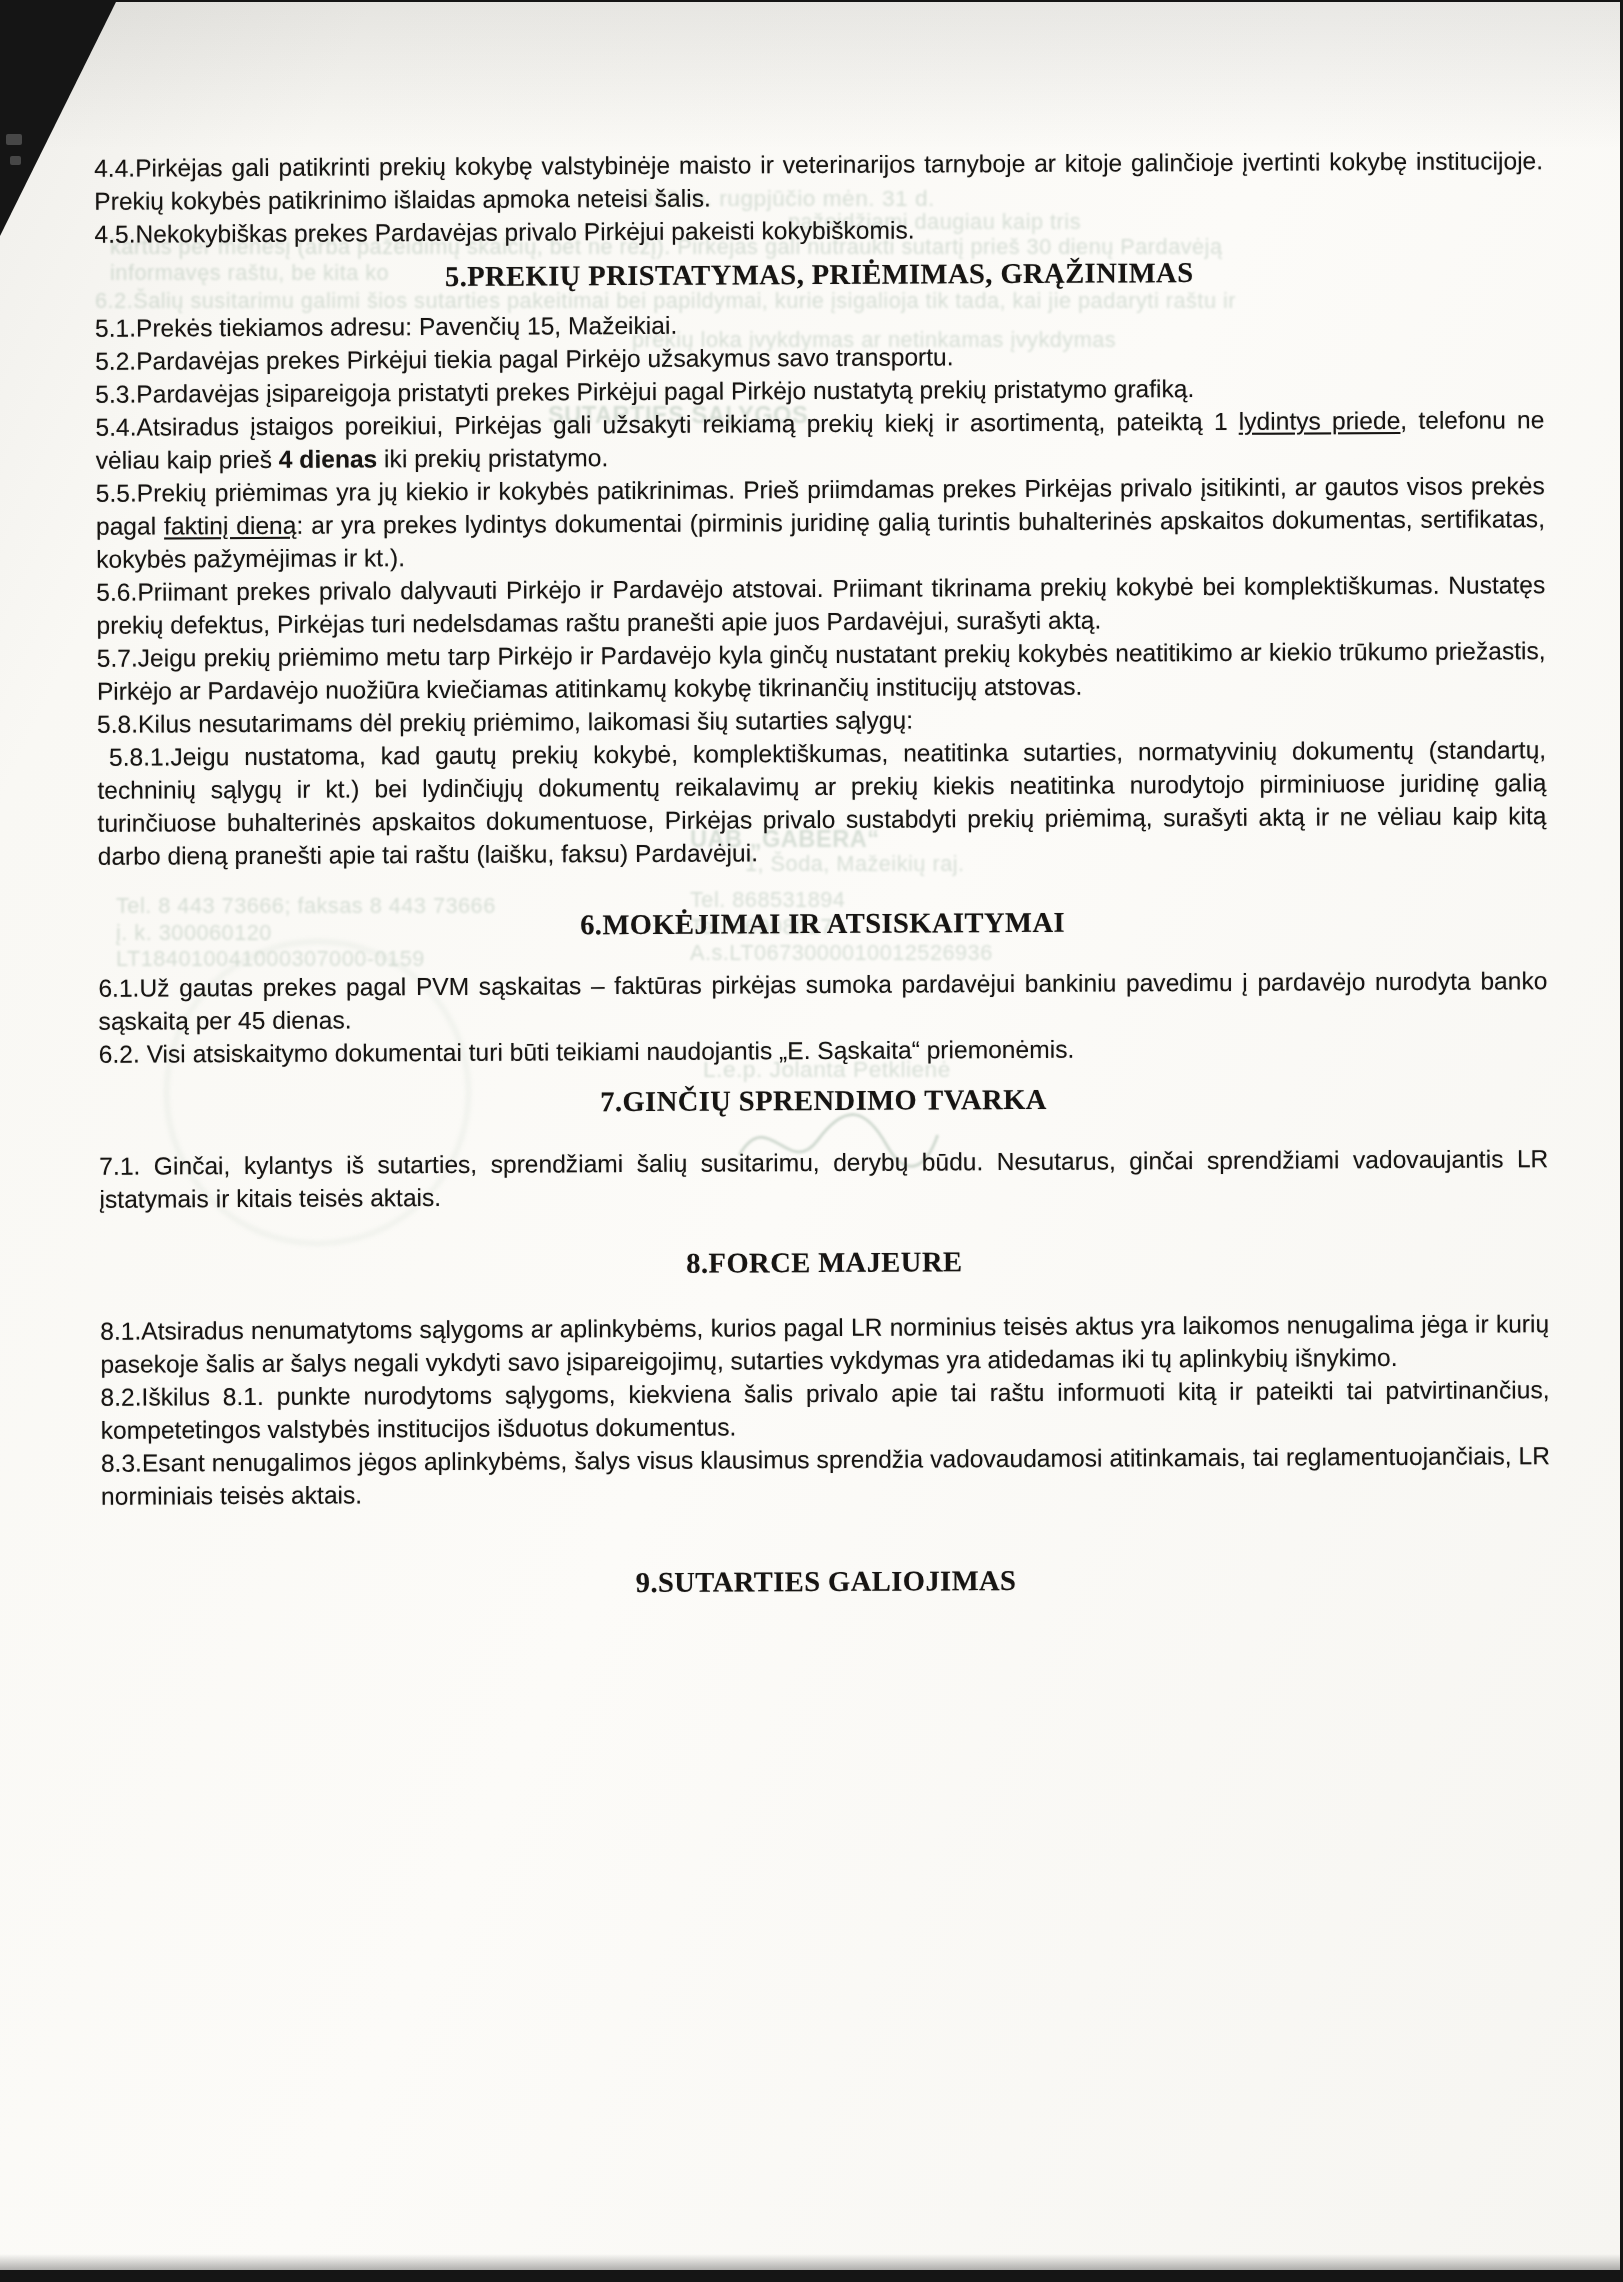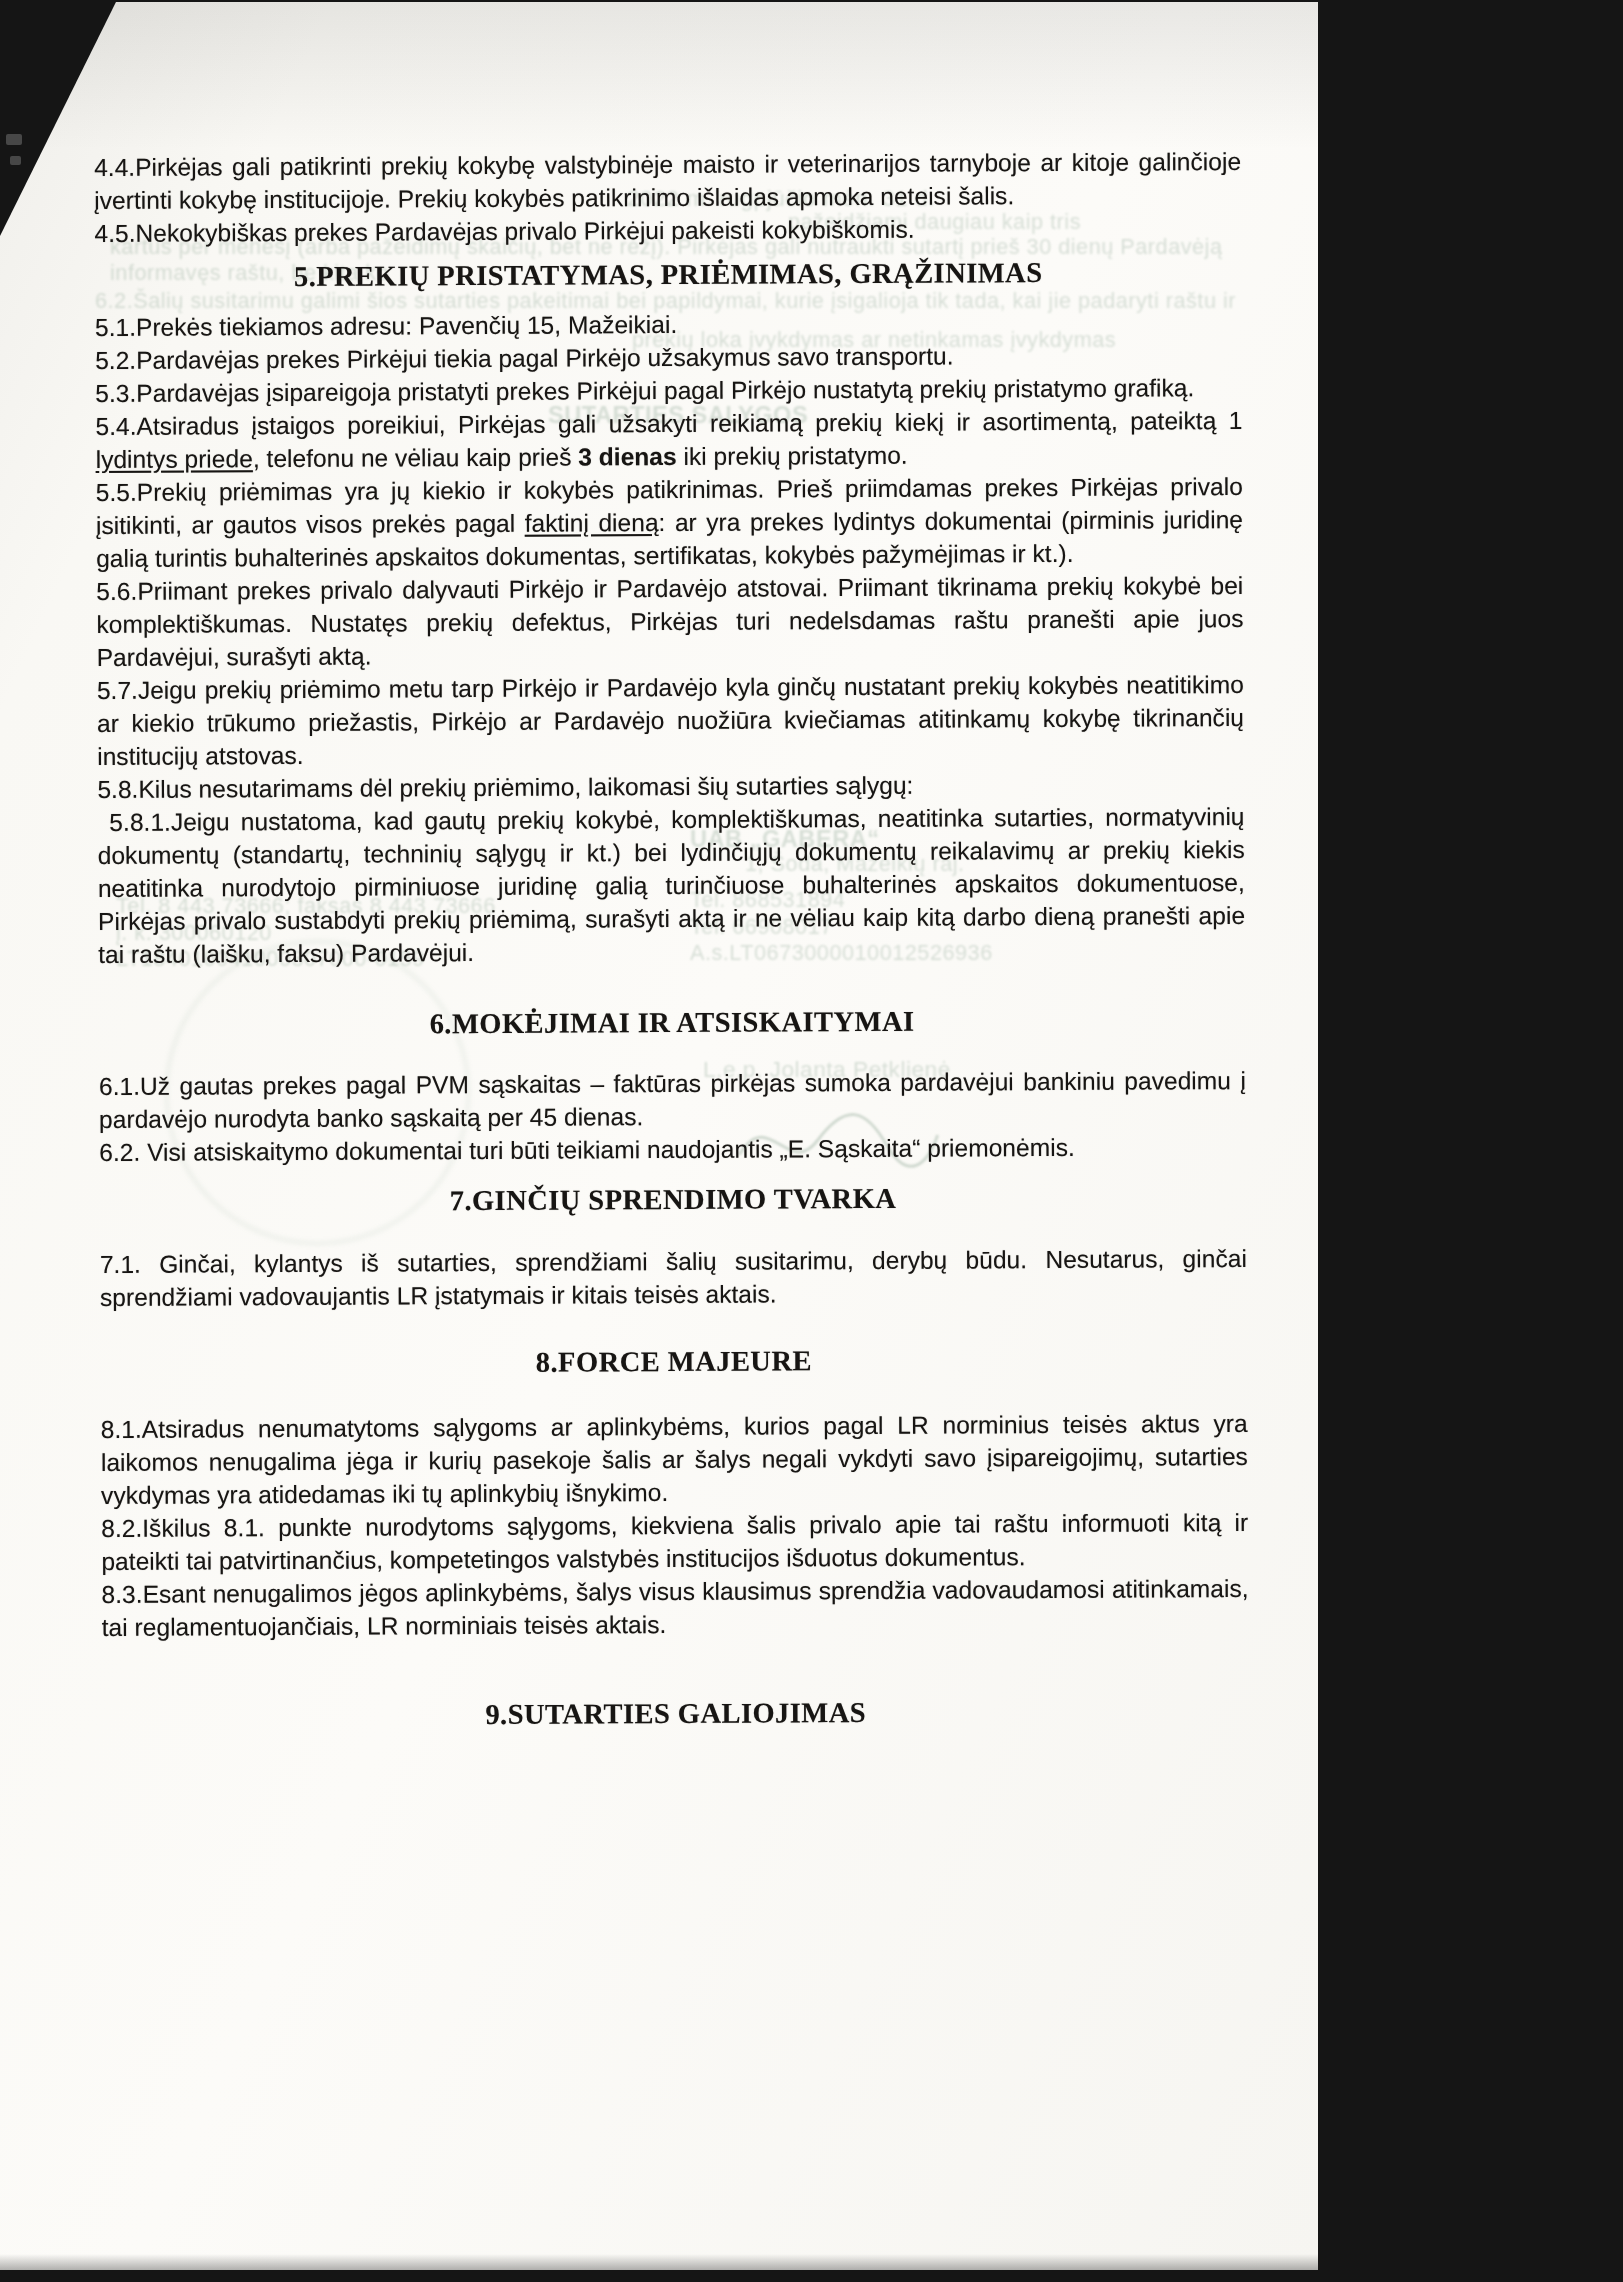--- a/index.html
+++ b/index.html
@@ -7,21 +7,21 @@
   body {
     position:relative;
     background: var(--bg-color, #151515);
     font-family:"Liberation Sans", sans-serif;
     overflow:hidden;
   }
   
   .page {
     position:absolute;
     left:0; top:2px;
-    width:1318px; height:2268px;
+    width:1620px; height:2268px;
     background: linear-gradient(115deg, #efeeea 0%, #f9f8f4 14%, #fcfbf8 50%, #f6f5f1 100%);
     clip-path: polygon(116px 0, 100% 0, 100% 100%, 0 100%, 0 234px);
   }
   .page::before { 
     content:"";
     position:absolute; left:0; top:0; right:0; height:148px;
     background: linear-gradient(180deg, rgba(60,60,55,0.10), rgba(60,60,55,0.0));
     pointer-events:none;
   }
   .page::after { 
@@ -114,21 +114,21 @@
       <span style="left: 703px; top: 1054px; font-size: 22.7px;">L.e.p. Jolanta Petklienė</span>
     </div>
 
   <div class="content">
       <p class="para"><span>4.4.Pirkėjas gali patikrinti prekių kokybę valstybinėje maisto ir veterinarijos tarnyboje ar kitoje galinčioje įvertinti kokybę institucijoje. Prekių kokybės patikrinimo išlaidas apmoka neteisi šalis.</span></p>
       <p class="para"><span>4.5.Nekokybiškas prekes Pardavėjas privalo Pirkėjui pakeisti kokybiškomis.</span></p>
       <h2 class="heading" style="margin-top: 9.9px; margin-bottom: 15.8px;"><span>5.PREKIŲ PRISTATYMAS, PRIĖMIMAS, GRĄŽINIMAS</span></h2>
       <p class="para"><span>5.1.Prekės tiekiamos adresu: Pavenčių 15, Mažeikiai.</span></p>
       <p class="para"><span>5.2.Pardavėjas prekes Pirkėjui tiekia pagal Pirkėjo užsakymus savo transportu.</span></p>
       <p class="para"><span>5.3.Pardavėjas įsipareigoja pristatyti prekes Pirkėjui pagal Pirkėjo nustatytą prekių pristatymo grafiką.</span></p>
-      <p class="para"><span>5.4.Atsiradus įstaigos poreikiui, Pirkėjas gali užsakyti reikiamą prekių kiekį ir asortimentą, pateiktą 1 </span><span class="u">lydintys priede</span><span>, telefonu ne vėliau kaip prieš </span><span class="b">3 dienas</span><span> iki prekių pristatymo.</span></p>
+      <p class="para"><span>5.4.Atsiradus įstaigos poreikiui, Pirkėjas gali užsakyti reikiamą prekių kiekį ir asortimentą, pateiktą 1 </span><span class="u">lydintys priede</span><span>, telefonu ne vėliau kaip prieš </span><span class="b">4 dienas</span><span> iki prekių pristatymo.</span></p>
       <p class="para"><span>5.5.Prekių priėmimas yra jų kiekio ir kokybės patikrinimas. Prieš priimdamas prekes Pirkėjas privalo įsitikinti, ar gautos visos prekės pagal </span><span class="u">faktinį dieną</span><span>: ar yra prekes lydintys dokumentai (pirminis juridinę galią turintis buhalterinės apskaitos dokumentas, sertifikatas, kokybės pažymėjimas ir kt.).</span></p>
       <p class="para"><span>5.6.Priimant prekes privalo dalyvauti Pirkėjo ir Pardavėjo atstovai. Priimant tikrinama prekių kokybė bei komplektiškumas. Nustatęs prekių defektus, Pirkėjas turi nedelsdamas raštu pranešti apie juos Pardavėjui, surašyti aktą.</span></p>
       <p class="para"><span>5.7.Jeigu prekių priėmimo metu tarp Pirkėjo ir Pardavėjo kyla ginčų nustatant prekių kokybės neatitikimo ar kiekio trūkumo priežastis, Pirkėjo ar Pardavėjo nuožiūra kviečiamas atitinkamų kokybę tikrinančių institucijų atstovas.</span></p>
       <p class="para"><span>5.8.Kilus nesutarimams dėl prekių priėmimo, laikomasi šių sutarties sąlygų:</span></p>
       <p class="para" style="text-indent: 11.8px;"><span>5.8.1.Jeigu nustatoma, kad gautų prekių kokybė, komplektiškumas, neatitinka sutarties, normatyvinių dokumentų (standartų, techninių sąlygų ir kt.) bei lydinčiųjų dokumentų reikalavimų ar prekių kiekis neatitinka nurodytojo pirminiuose juridinę galią turinčiuose buhalterinės apskaitos dokumentuose, Pirkėjas privalo sustabdyti prekių priėmimą, surašyti aktą ir ne vėliau kaip kitą darbo dieną pranešti apie tai raštu (laišku, faksu) Pardavėjui.</span></p>
       <h2 class="heading" style="margin-top: 37px; margin-bottom: 27.6px;"><span>6.MOKĖJIMAI IR ATSISKAITYMAI</span></h2>
       <p class="para"><span>6.1.Už gautas prekes pagal PVM sąskaitas – faktūras pirkėjas sumoka pardavėjui bankiniu pavedimu į pardavėjo nurodyta banko sąskaitą per 45 dienas.</span></p>
       <p class="para"><span>6.2. Visi atsiskaitymo dokumentai turi būti teikiami naudojantis „E. Sąskaita“ priemonėmis.</span></p>
       <h2 class="heading" style="margin-top: 15.8px; margin-bottom: 27.6px;"><span>7.GINČIŲ SPRENDIMO TVARKA</span></h2>
       <p class="para"><span>7.1. Ginčai, kylantys iš sutarties, sprendžiami šalių susitarimu, derybų būdu. Nesutarus, ginčai sprendžiami vadovaujantis LR įstatymais ir kitais teisės aktais.</span></p>

